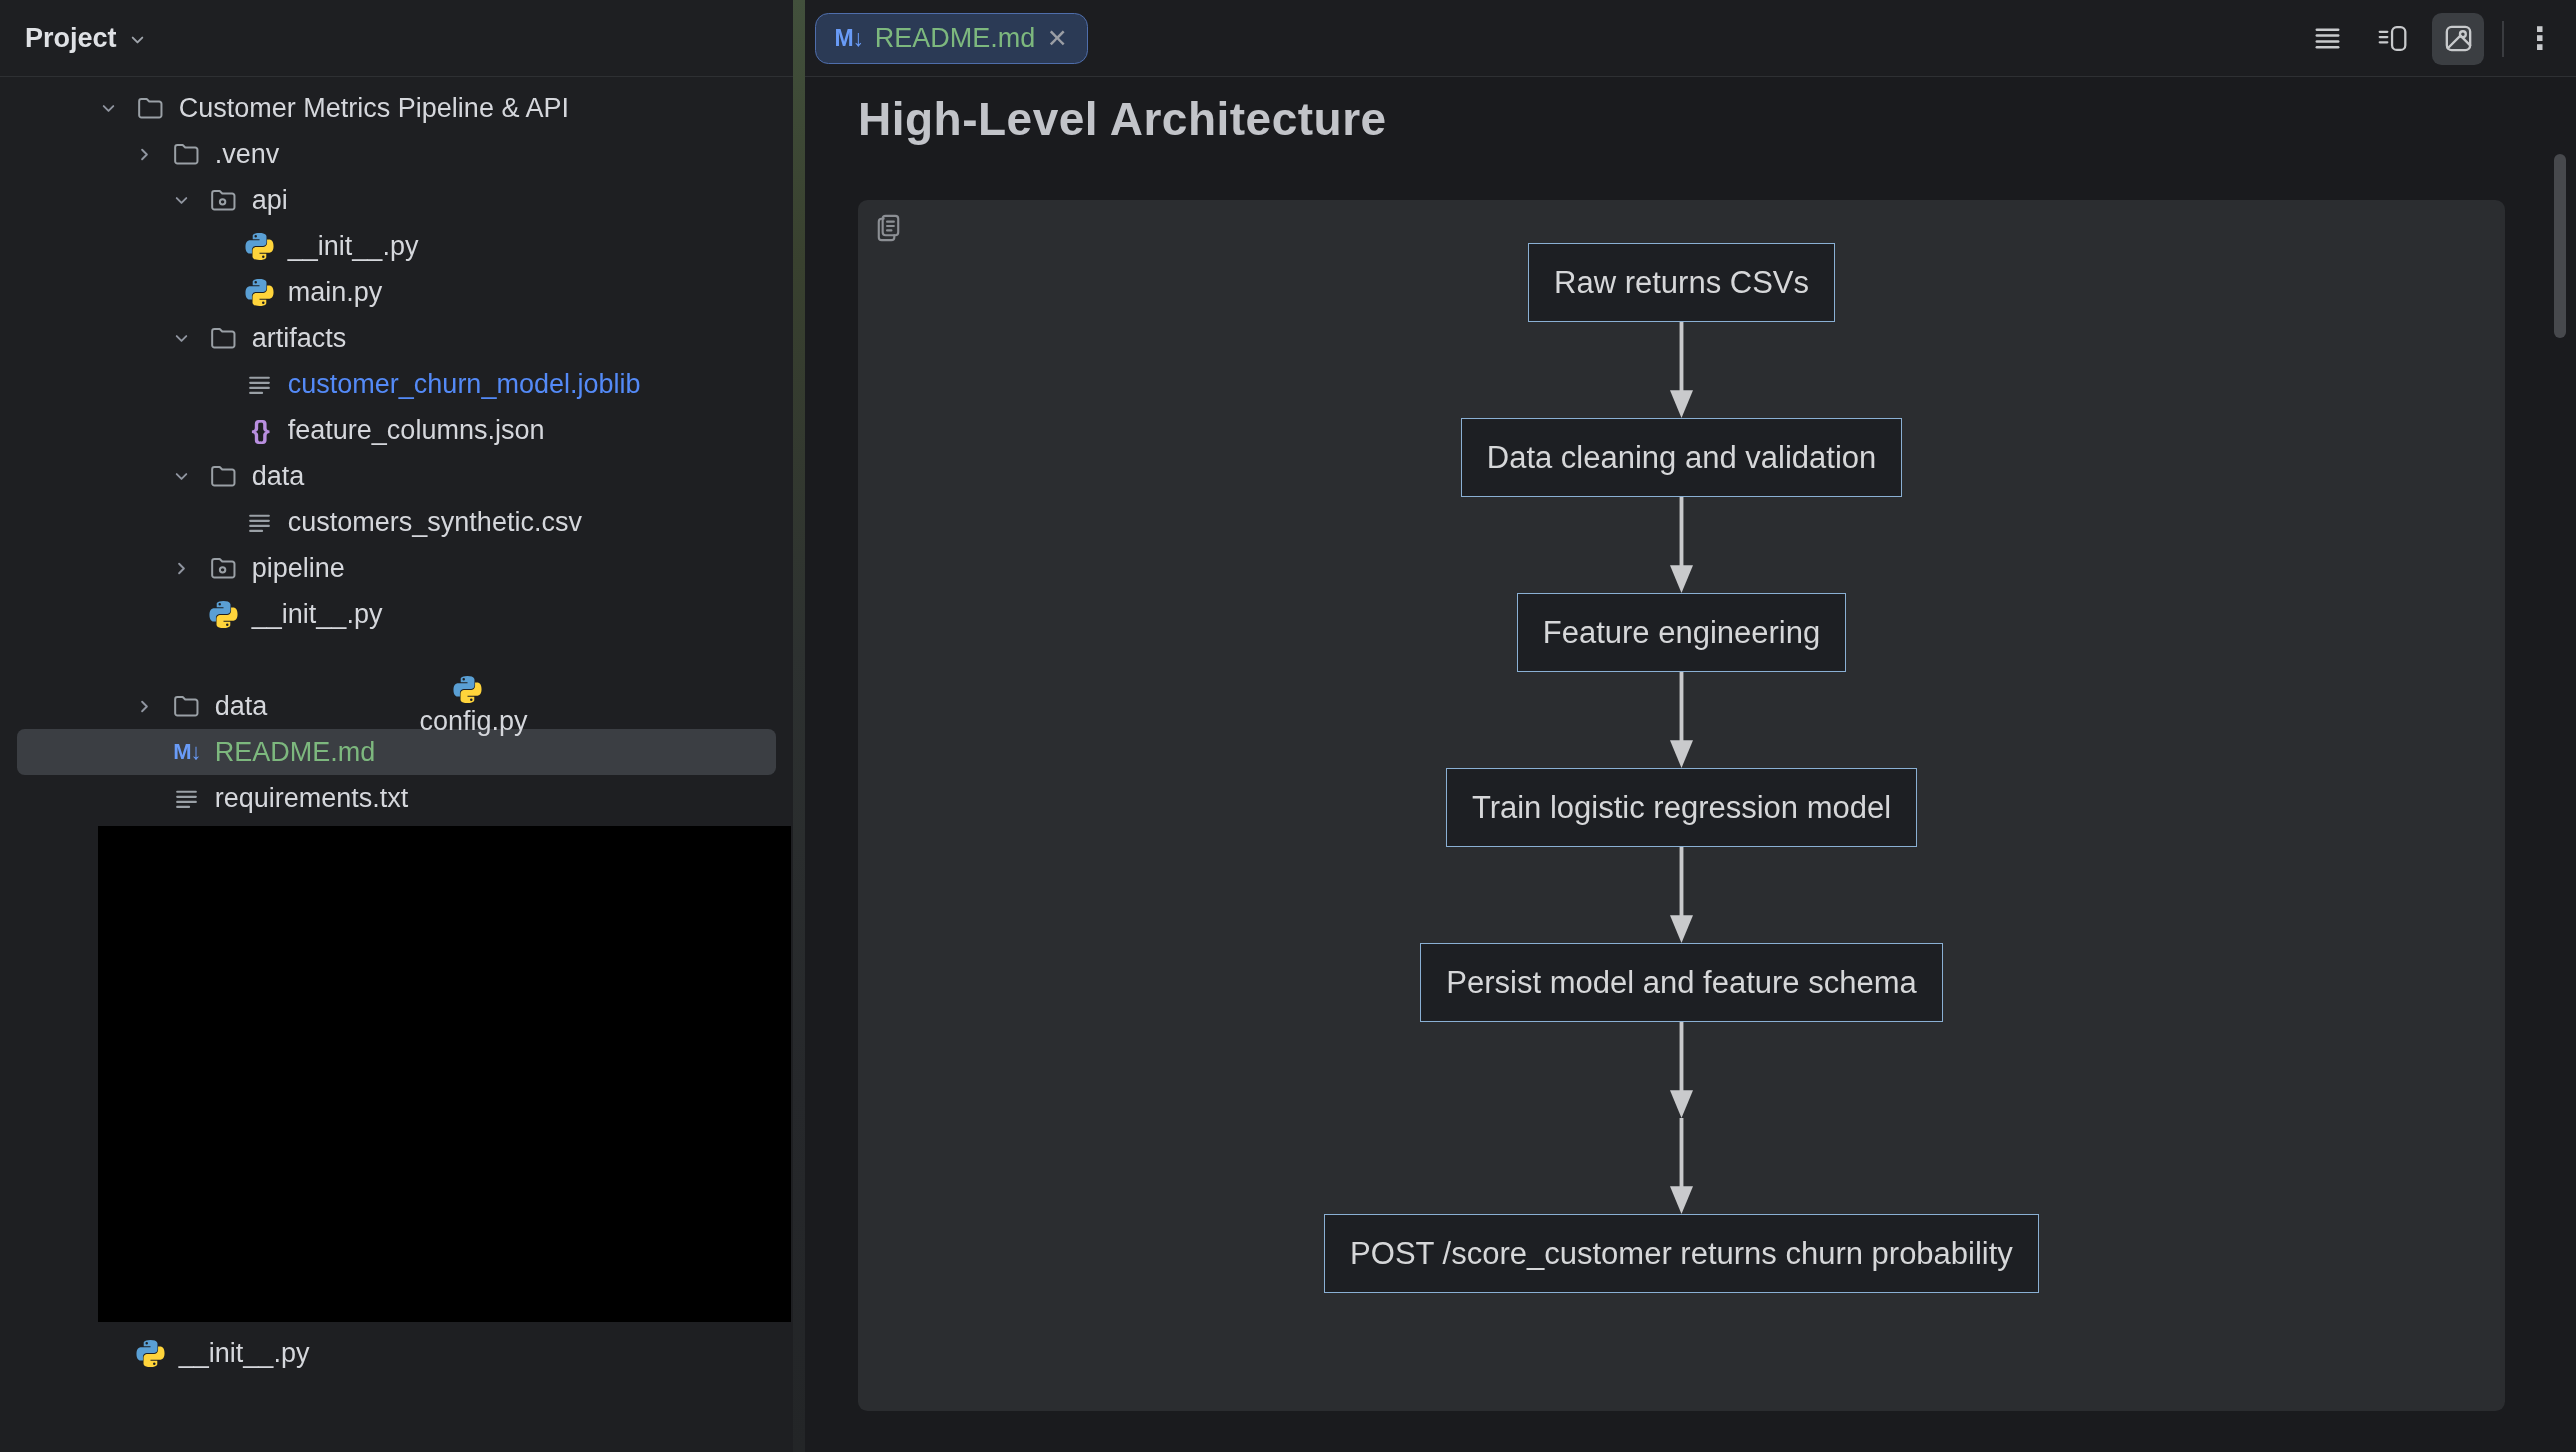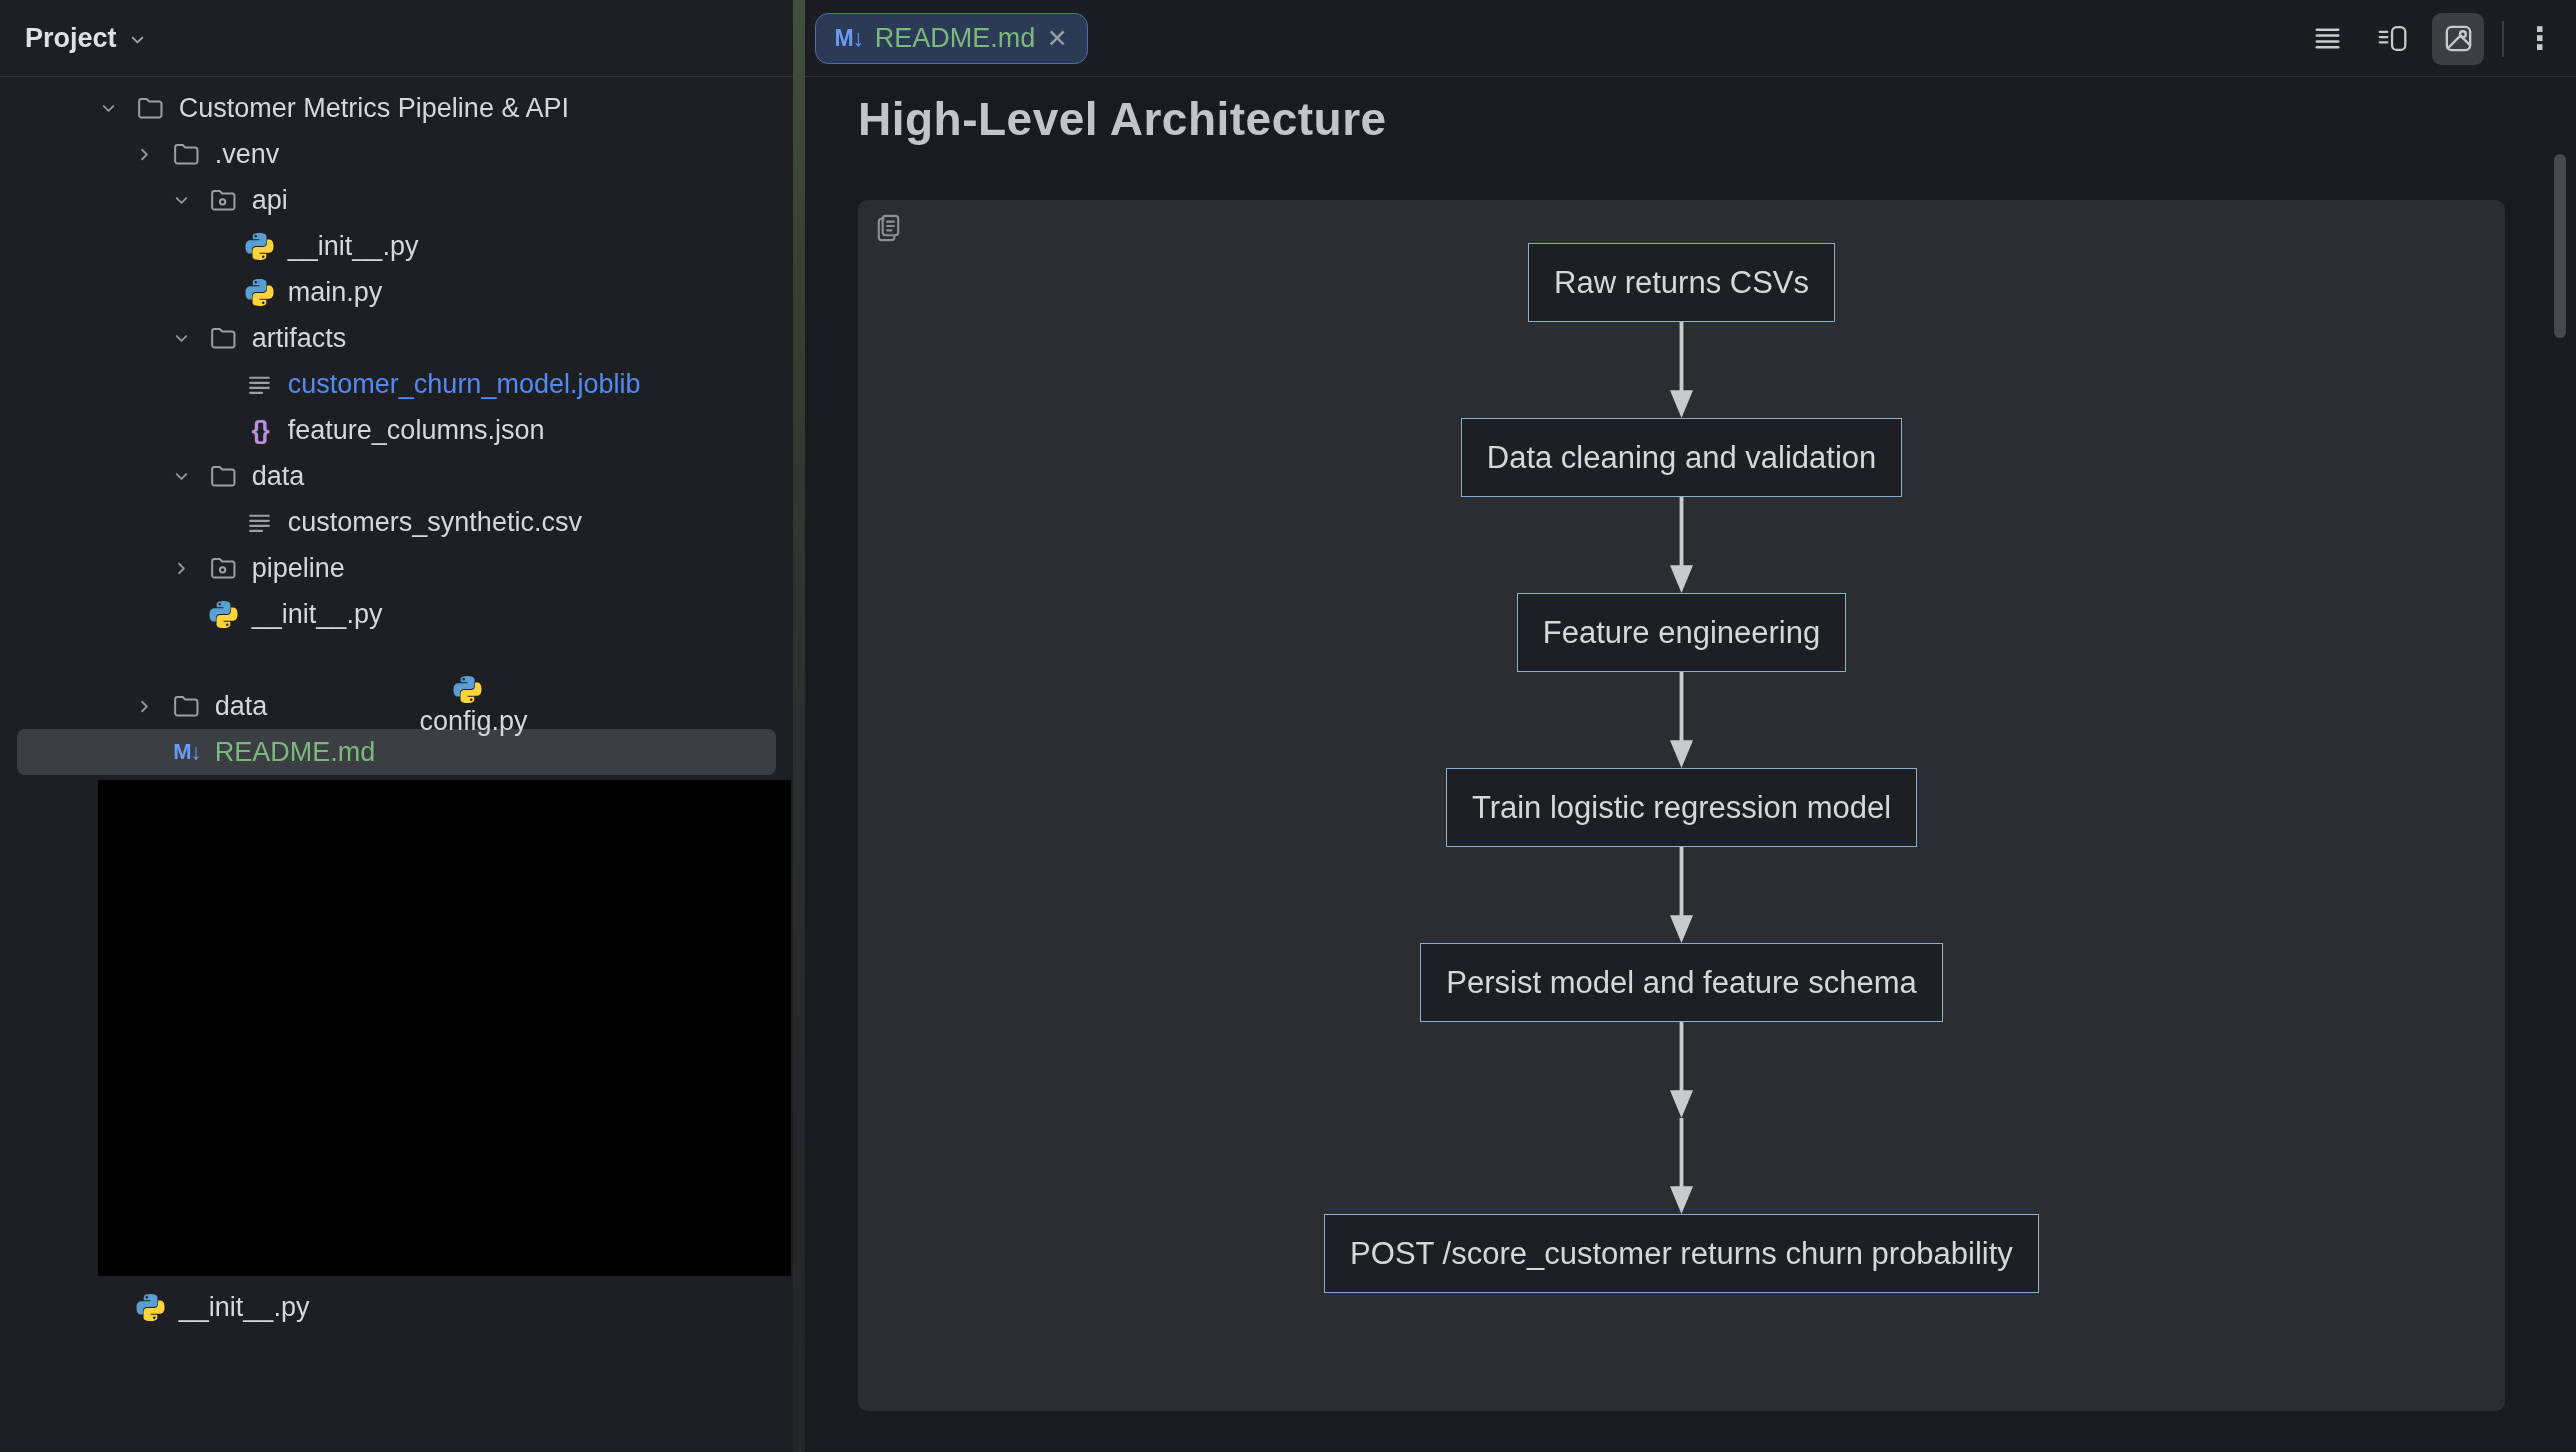--- a/index.html
+++ b/index.html
@@ -259,20 +259,32 @@
             </svg>
           </span>
           <span>data</span>
         </div>
         <div class="row sel" style="padding-left: 117px;">
           <span class="chev"></span>
           <span class="ticon">
             <span class="glyph-md">M↓</span>
           </span>
           <span style="color: rgb(125, 184, 126);">README.md</span>
+        </div>
+        <div class="row" style="padding-left: 117px;">
+          <span class="chev"></span>
+          <span class="ticon">
+            <svg width="27" height="27" viewBox="0 0 32 32" fill="none" stroke="#9aa0a6" stroke-width="2.6" stroke-linecap="round">
+              <line x1="5" y1="8" x2="27" y2="8"></line>
+              <line x1="5" y1="14" x2="27" y2="14"></line>
+              <line x1="5" y1="20" x2="27" y2="20"></line>
+              <line x1="5" y1="26" x2="19" y2="26"></line>
+            </svg>
+          </span>
+          <span>requirements.txt</span>
         </div>
         <div class="preview-black"></div>
         <div class="row partial-row" style="padding-left: 81px;">
           <span class="chev"></span>
           <span class="ticon">
             <svg width="31" height="31" viewBox="0 0 32 32">
               <path fill="#5a9fd4" d="M15.9 2c-7.3 0-6.9 3.2-6.9 3.2v3.3h7v1H6.3S1.5 9 1.5 16.2c0 7.3 4.2 7 4.2 7h2.5v-3.4s-.1-4.2 4.1-4.2h6.9s4 .1 4-3.9V6S23.9 2 15.9 2zm-3.8 2.2a1.3 1.3 0 1 1 0 2.6 1.3 1.3 0 0 1 0-2.6z"></path>
               <path fill="#ffd43b" d="M16.1 30c7.3 0 6.9-3.2 6.9-3.2v-3.3h-7v-1h9.7s4.8.5 4.8-6.7c0-7.3-4.2-7-4.2-7h-2.5v3.4s.1 4.2-4.1 4.2h-6.9s-4-.1-4 3.9V26s-.7 4 7.3 4zm3.8-2.2a1.3 1.3 0 1 1 0-2.6 1.3 1.3 0 0 1 0 2.6z"></path>
             </svg>
           </span>

